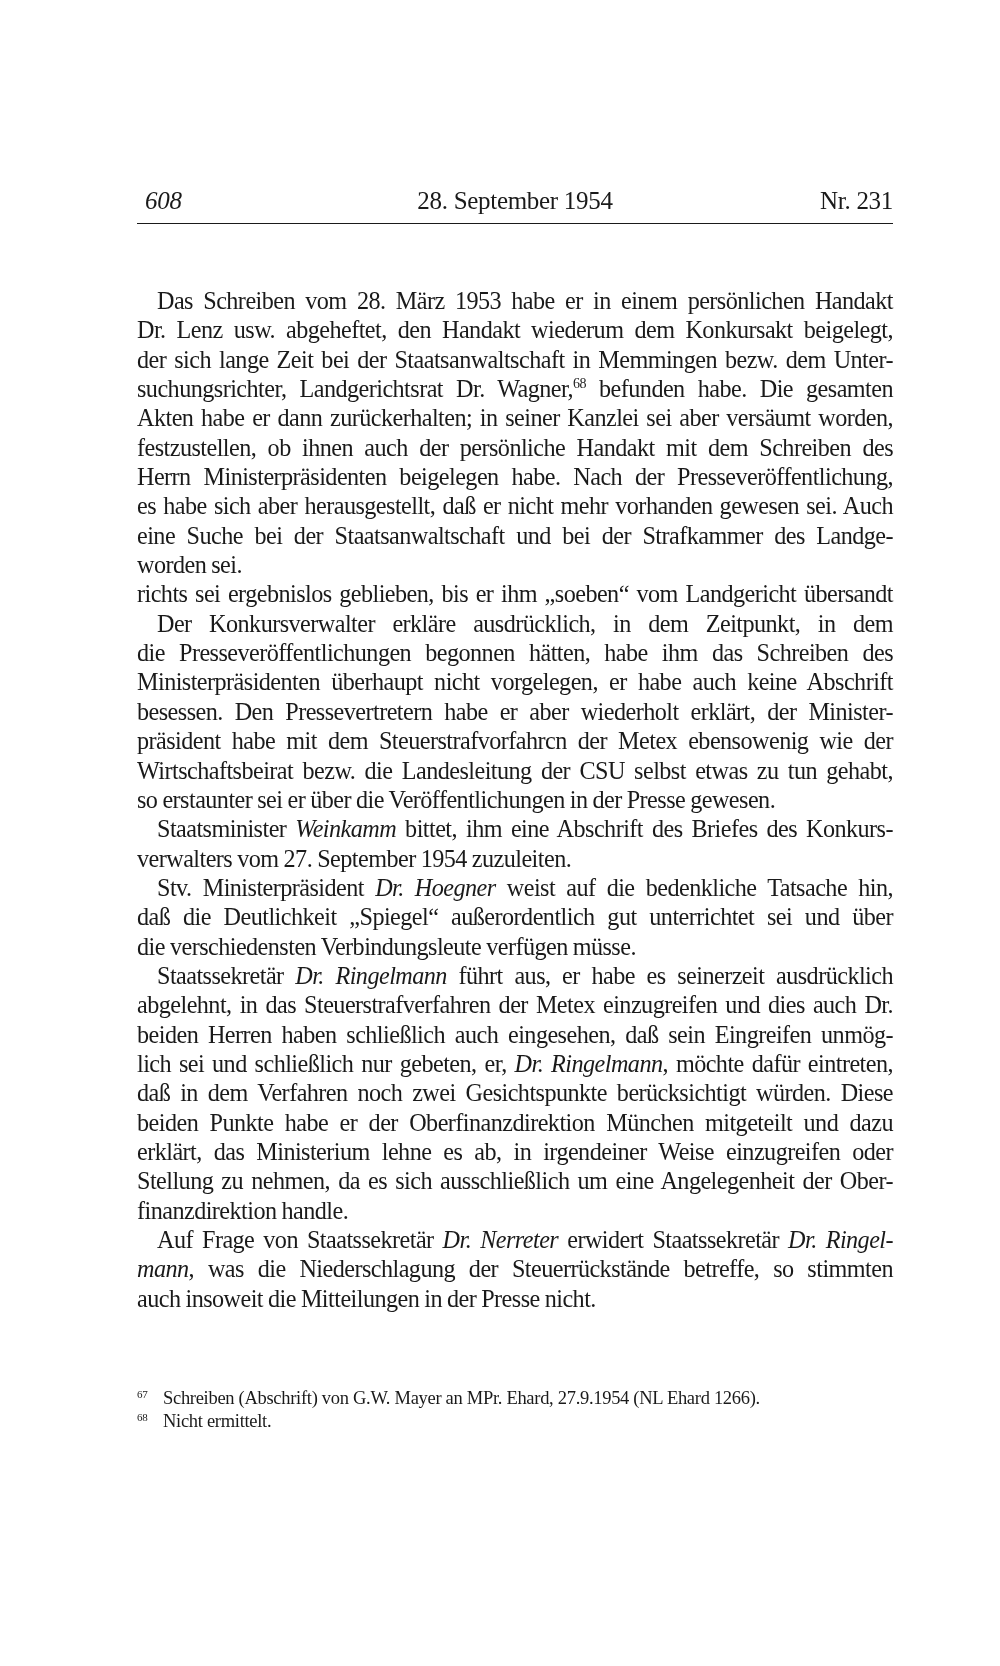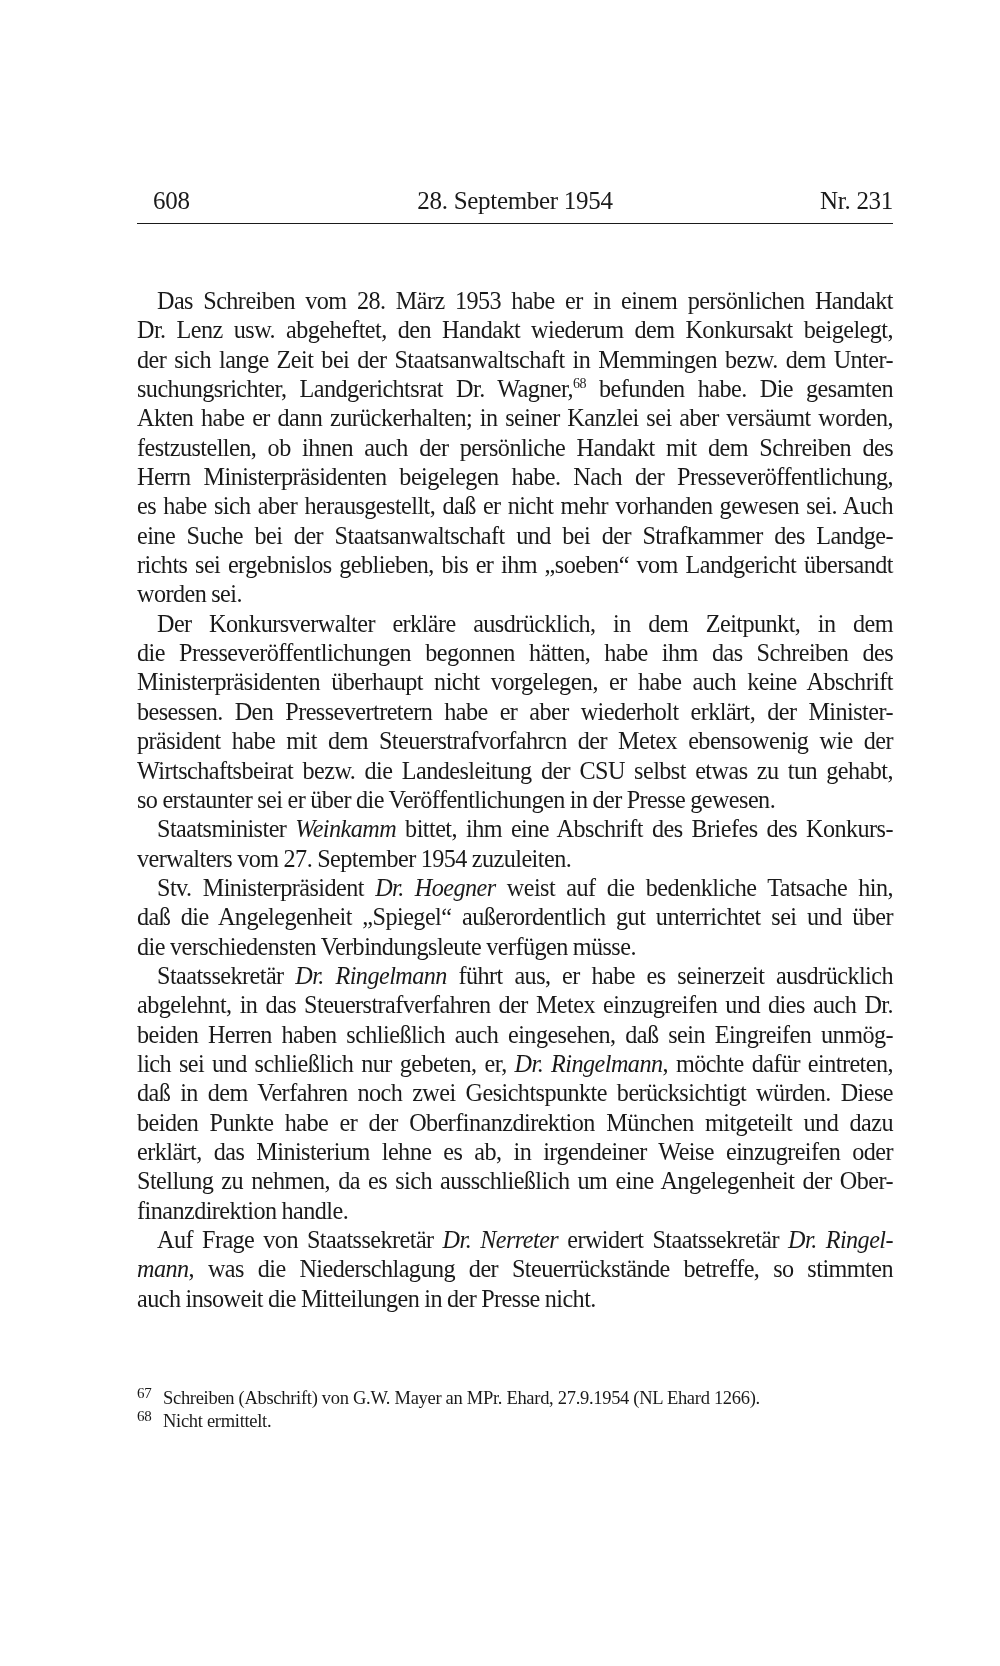--- a/index.html
+++ b/index.html
@@ -2,33 +2,33 @@
 <html><head>
 <meta charset="utf-8">
 <style>
   html, body { margin: 0; padding: 0; background: #ffffff; }
   body { width: 1000px; height: 1666px; position: relative; overflow: hidden;
          font-family: "Liberation Serif", "DejaVu Serif", serif; color: #1a1a1a; }
   .page { position: absolute; left: 137px; top: 0; width: 756px; }
   .header { position: absolute; left: 0; top: 163px; width: 756px; height: 60px;
             border-bottom: 1.4px solid #1a1a1a; font-size: 25px; }
   .header span { position: absolute; bottom: 8px; letter-spacing: -0.3px; }
-  .hdr-left { left: 16px; }
+  .hdr-left { left: 8px; font-style: italic; }
   .hdr-center { left: 0; right: 0; text-align: center; }
   .hdr-right { right: 0; }
   .body { position: absolute; left: 0; top: 286px; width: 756px; font-size: 24.2px; line-height: 29.35px; }
   .line { display: block; height: 29.35px; white-space: nowrap; text-align: justify;
           text-align-last: justify; letter-spacing: -0.55px; word-spacing: -0.5px; }
   .line.last { text-align-last: left; }
   .line.indent { padding-left: 20px; }
   i { font-style: italic; }
   sup { font-size: 14px; vertical-align: 0; position: relative; top: -9px; line-height: 0; }
   .footnotes { position: absolute; left: 0; top: 1387px; width: 756px; font-size: 18.5px; line-height: 23px; letter-spacing: -0.3px; }
   .fn { display: block; height: 23px; white-space: nowrap; }
-  .fn-num { display: inline-block; width: 26px; font-size: 15px; position: relative; top: -6px; }
+  .fn-num { display: inline-block; width: 26px; font-size: 11px; position: relative; top: -6px; }
 </style>
 </head>
 <body>
 
 <div class="page">
   <div class="header">
     <span class="hdr-left">608</span>
     <span class="hdr-center">28. September 1954</span>
     <span class="hdr-right">Nr. 231</span>
   </div>
@@ -37,39 +37,39 @@
       <div>
         <span class="line indent">Das Schreiben vom 28. März 1953 habe er in einem persönlichen Handakt</span>
         <span class="line">Dr. Lenz usw. abgeheftet, den Handakt wiederum dem Konkursakt beigelegt,</span>
         <span class="line">der sich lange Zeit bei der Staatsanwaltschaft in Memmingen bezw. dem Unter-</span>
         <span class="line">suchungsrichter, Landgerichtsrat Dr. Wagner,<sup>68</sup> befunden habe. Die gesamten</span>
         <span class="line">Akten habe er dann zurückerhalten; in seiner Kanzlei sei aber versäumt worden,</span>
         <span class="line">festzustellen, ob ihnen auch der persönliche Handakt mit dem Schreiben des</span>
         <span class="line">Herrn Ministerpräsidenten beigelegen habe. Nach der Presseveröffentlichung,</span>
         <span class="line">es habe sich aber herausgestellt, daß er nicht mehr vorhanden gewesen sei. Auch</span>
         <span class="line">eine Suche bei der Staatsanwaltschaft und bei der Strafkammer des Landge-</span>
+        <span class="line last">worden sei.</span>
         <span class="line">richts sei ergebnislos geblieben, bis er ihm „soeben“ vom Landgericht übersandt</span>
-        <span class="line last">worden sei.</span>
       </div>
       <div>
         <span class="line indent">Der Konkursverwalter erkläre ausdrücklich, in dem Zeitpunkt, in dem</span>
         <span class="line">die Presseveröffentlichungen begonnen hätten, habe ihm das Schreiben des</span>
         <span class="line">Ministerpräsidenten überhaupt nicht vorgelegen, er habe auch keine Abschrift</span>
         <span class="line">besessen. Den Pressevertretern habe er aber wiederholt erklärt, der Minister-</span>
         <span class="line">präsident habe mit dem Steuerstrafvorfahrcn der Metex ebensowenig wie der</span>
         <span class="line">Wirtschaftsbeirat bezw. die Landesleitung der CSU selbst etwas zu tun gehabt,</span>
         <span class="line last">so erstaunter sei er über die Veröffentlichungen in der Presse gewesen.</span>
       </div>
       <div>
         <span class="line indent">Staatsminister <i>Weinkamm</i> bittet, ihm eine Abschrift des Briefes des Konkurs-</span>
         <span class="line last">verwalters vom 27. September 1954 zuzuleiten.</span>
       </div>
       <div>
         <span class="line indent">Stv. Ministerpräsident <i>Dr. Hoegner</i> weist auf die bedenkliche Tatsache hin,</span>
-        <span class="line">daß die Angelegenheit „Spiegel“ außerordentlich gut unterrichtet sei und über</span>
+        <span class="line">daß die Deutlichkeit „Spiegel“ außerordentlich gut unterrichtet sei und über</span>
         <span class="line last">die verschiedensten Verbindungsleute verfügen müsse.</span>
       </div>
       <div>
         <span class="line indent">Staatssekretär <i>Dr. Ringelmann</i> führt aus, er habe es seinerzeit ausdrücklich</span>
         <span class="line">abgelehnt, in das Steuerstrafverfahren der Metex einzugreifen und dies auch Dr.</span>
         <span class="line">beiden Herren haben schließlich auch eingesehen, daß sein Eingreifen unmög-</span>
         <span class="line">lich sei und schließlich nur gebeten, er, <i>Dr. Ringelmann</i>, möchte dafür eintreten,</span>
         <span class="line">daß in dem Verfahren noch zwei Gesichtspunkte berücksichtigt würden. Diese</span>
         <span class="line">beiden Punkte habe er der Oberfinanzdirektion München mitgeteilt und dazu</span>
         <span class="line">erklärt, das Ministerium lehne es ab, in irgendeiner Weise einzugreifen oder</span>

